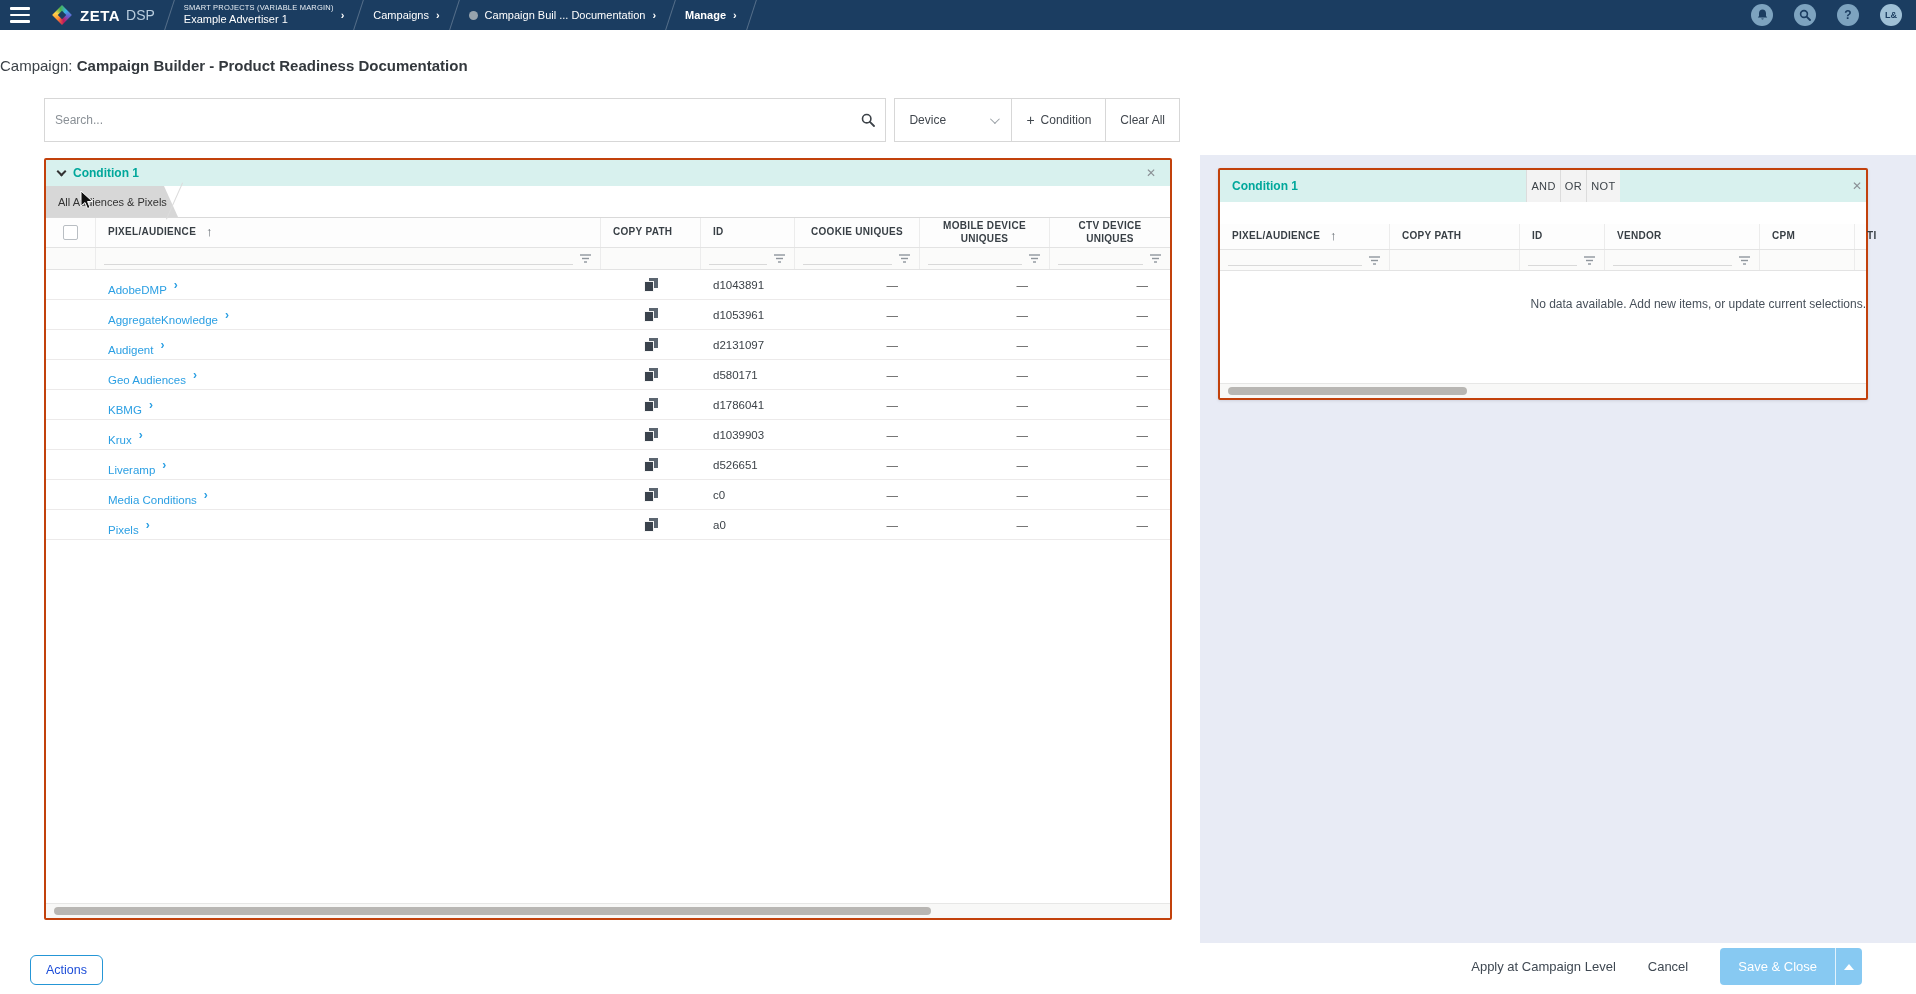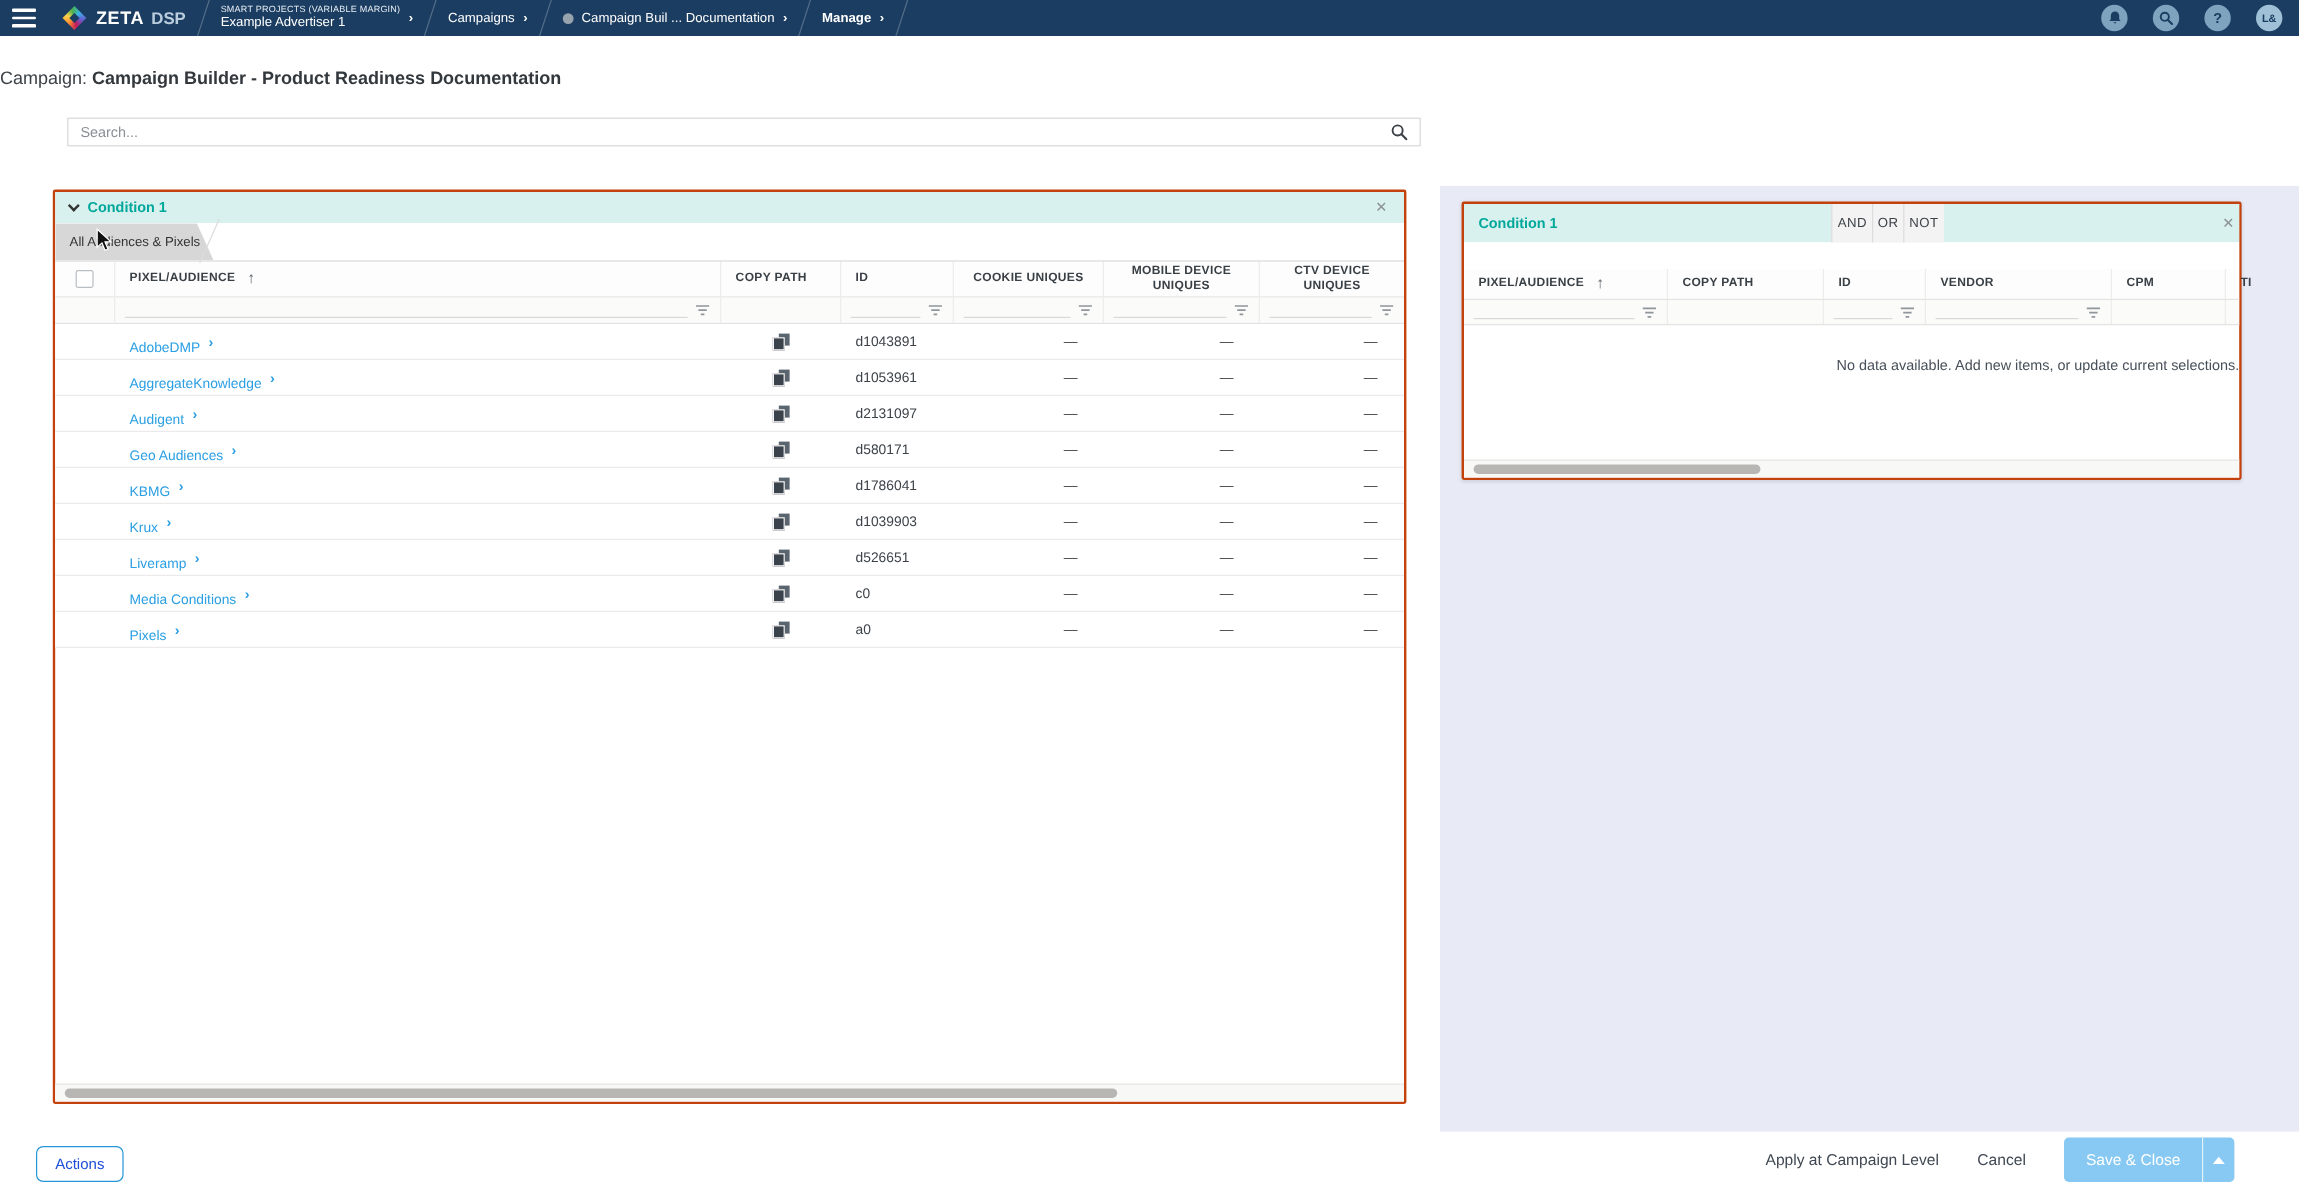--- a/index.html
+++ b/index.html
@@ -11,41 +11,41 @@
   .topbar { position:absolute; top:0; left:0; width:1916px; height:30px; background:#1b3d61;
             display:flex; align-items:center; overflow:hidden; color:#fff; }
   .hamburger { width:40px; height:30px; display:flex; flex-direction:column; justify-content:center; gap:4px; padding-left:10px; cursor:pointer; }
   .hamburger i { display:block; width:20px; height:2.5px; background:#fff; border-radius:1px; }
   .brand { display:flex; align-items:center; gap:8px; padding:0 14px 0 12px; }
   .diamond-wrap { position:relative; width:20px; height:20px; display:flex; align-items:center; justify-content:center; }
   .diamond { position:relative; width:14px; height:14px; transform:rotate(45deg);
              background:conic-gradient(#37b4e8,#6a5acd,#c2185b,#ff8a30,#ffd24a,#49b04c,#37b4e8); }
   .diamond::after { content:''; position:absolute; inset:4px; background:#1b3d61; }
   .brand-zeta { font-size:15px; font-weight:800; letter-spacing:.5px; color:#fff; }
-  .brand-dsp { font-size:14px; font-weight:700; color:#b9cdde; margin-left:-2px; }
+  .brand-dsp { font-size:14px; font-weight:400; color:#b9cdde; margin-left:-2px; }
   .bc-div { width:1px; height:46px; background:rgba(255,255,255,.25); transform:rotate(18deg); flex:none; }
   .bc-seg { display:flex; align-items:center; gap:7px; padding:0 14px; height:30px; flex:none; cursor:pointer; }
   .bc-col { display:flex; flex-direction:column; justify-content:center; line-height:1.15; }
   .bc-eyebrow { font-size:7.5px; letter-spacing:.2px; color:#e8eef4; white-space:nowrap; }
   .bc-label { font-size:11px; color:#fff; white-space:nowrap; }
   .bc-label.bold { font-weight:700;text-align:center; }
   .bc-chev { font-size:11px; font-weight:700; color:#fff; }
   .bc-dot { width:9px; height:9px; border-radius:50%; background:#97a3ad; flex:none; }
   .top-icons { margin-left:auto; display:flex; align-items:center; gap:21px; padding-right:14px; }
   .circle-btn { width:22px; height:22px; border-radius:50%; background:#7da3bf; display:flex; align-items:center; justify-content:center; cursor:pointer; flex:none; }
   .circle-btn svg { display:block; }
   .circle-btn .qmark { font-size:12px; font-weight:700; color:#1b3d61; }
   .avatar { background:#9fc0d6; font-size:9px; font-weight:700; color:#1b3d61; }
 
   
   .page-title { position:absolute; top:57px; left:0; width:100%; text-align:left; font-size:15px; color:#3c4248; }
   .page-title b { font-weight:700; color:#33383d; }
 
   
-  .filterbar { position:absolute; top:98px; left:44px; width:1136px; height:24px; display:flex;margin-left:12px; }
+  .filterbar { position:absolute; top:98px; left:44px; width:1136px; height:44px; display:flex; }
   .searchbox { flex:1; display:flex; align-items:center; border:1px solid #d7d7d7; background:#fff; margin-right:8px; }
   .searchbox input { flex:1; border:none; outline:none; font-size:12px; color:#444; padding:0 10px; font-family:inherit; background:transparent; }
   .searchbox input::placeholder { color:#8a9096; }
   .search-ico { padding:0 10px; display:flex; align-items:center; cursor:pointer; }
   .btn-group { display:flex; border:1px solid #d7d7d7; background:#fff; }
   .bg-seg { display:flex; align-items:center; font-size:12px; color:#41474e; padding:0 14px; cursor:pointer; white-space:nowrap; }
   .bg-seg + .bg-seg { border-left:1px solid #d7d7d7; }
   .seg-device { width:116px; justify-content:space-between; }
   .chev-down { width:7px; height:7px; border-right:1.5px solid #9aa0a6; border-bottom:1.5px solid #9aa0a6; transform:rotate(45deg) translateY(-2px); }
   .plus { font-size:14px; font-weight:400; margin-right:6px; color:#41474e; }
@@ -184,20 +184,33 @@
   <div class="filterbar">
     <div class="searchbox">
       <input type="text" placeholder="Search..." style="">
       <span class="search-ico">
         <svg width="14" height="14" viewBox="0 0 14 14">
             <circle cx="5.7" cy="5.7" r="4.2" fill="none" stroke="#3c4248" stroke-width="1.6"></circle>
             <line x1="8.9" y1="8.9" x2="13" y2="13" stroke="#3c4248" stroke-width="1.8" stroke-linecap="round"></line>
           </svg>
       </span>
     </div>
+    <div class="btn-group">
+      <div class="bg-seg seg-device">
+        <span>Device</span>
+        <span class="chev-down"></span>
+      </div>
+      <div class="bg-seg">
+        <span class="plus">+</span>
+        <span>Condition</span>
+      </div>
+      <div class="bg-seg">
+        <span>Clear All</span>
+      </div>
+    </div>
   </div>
 
   <div class="panel left-panel">
     <div class="panel-head">
       <span class="caret-down"></span>
       <span class="panel-title">Condition 1</span>
       <span class="close-x">✕</span>
     </div>
 
     <div class="tab-row">

